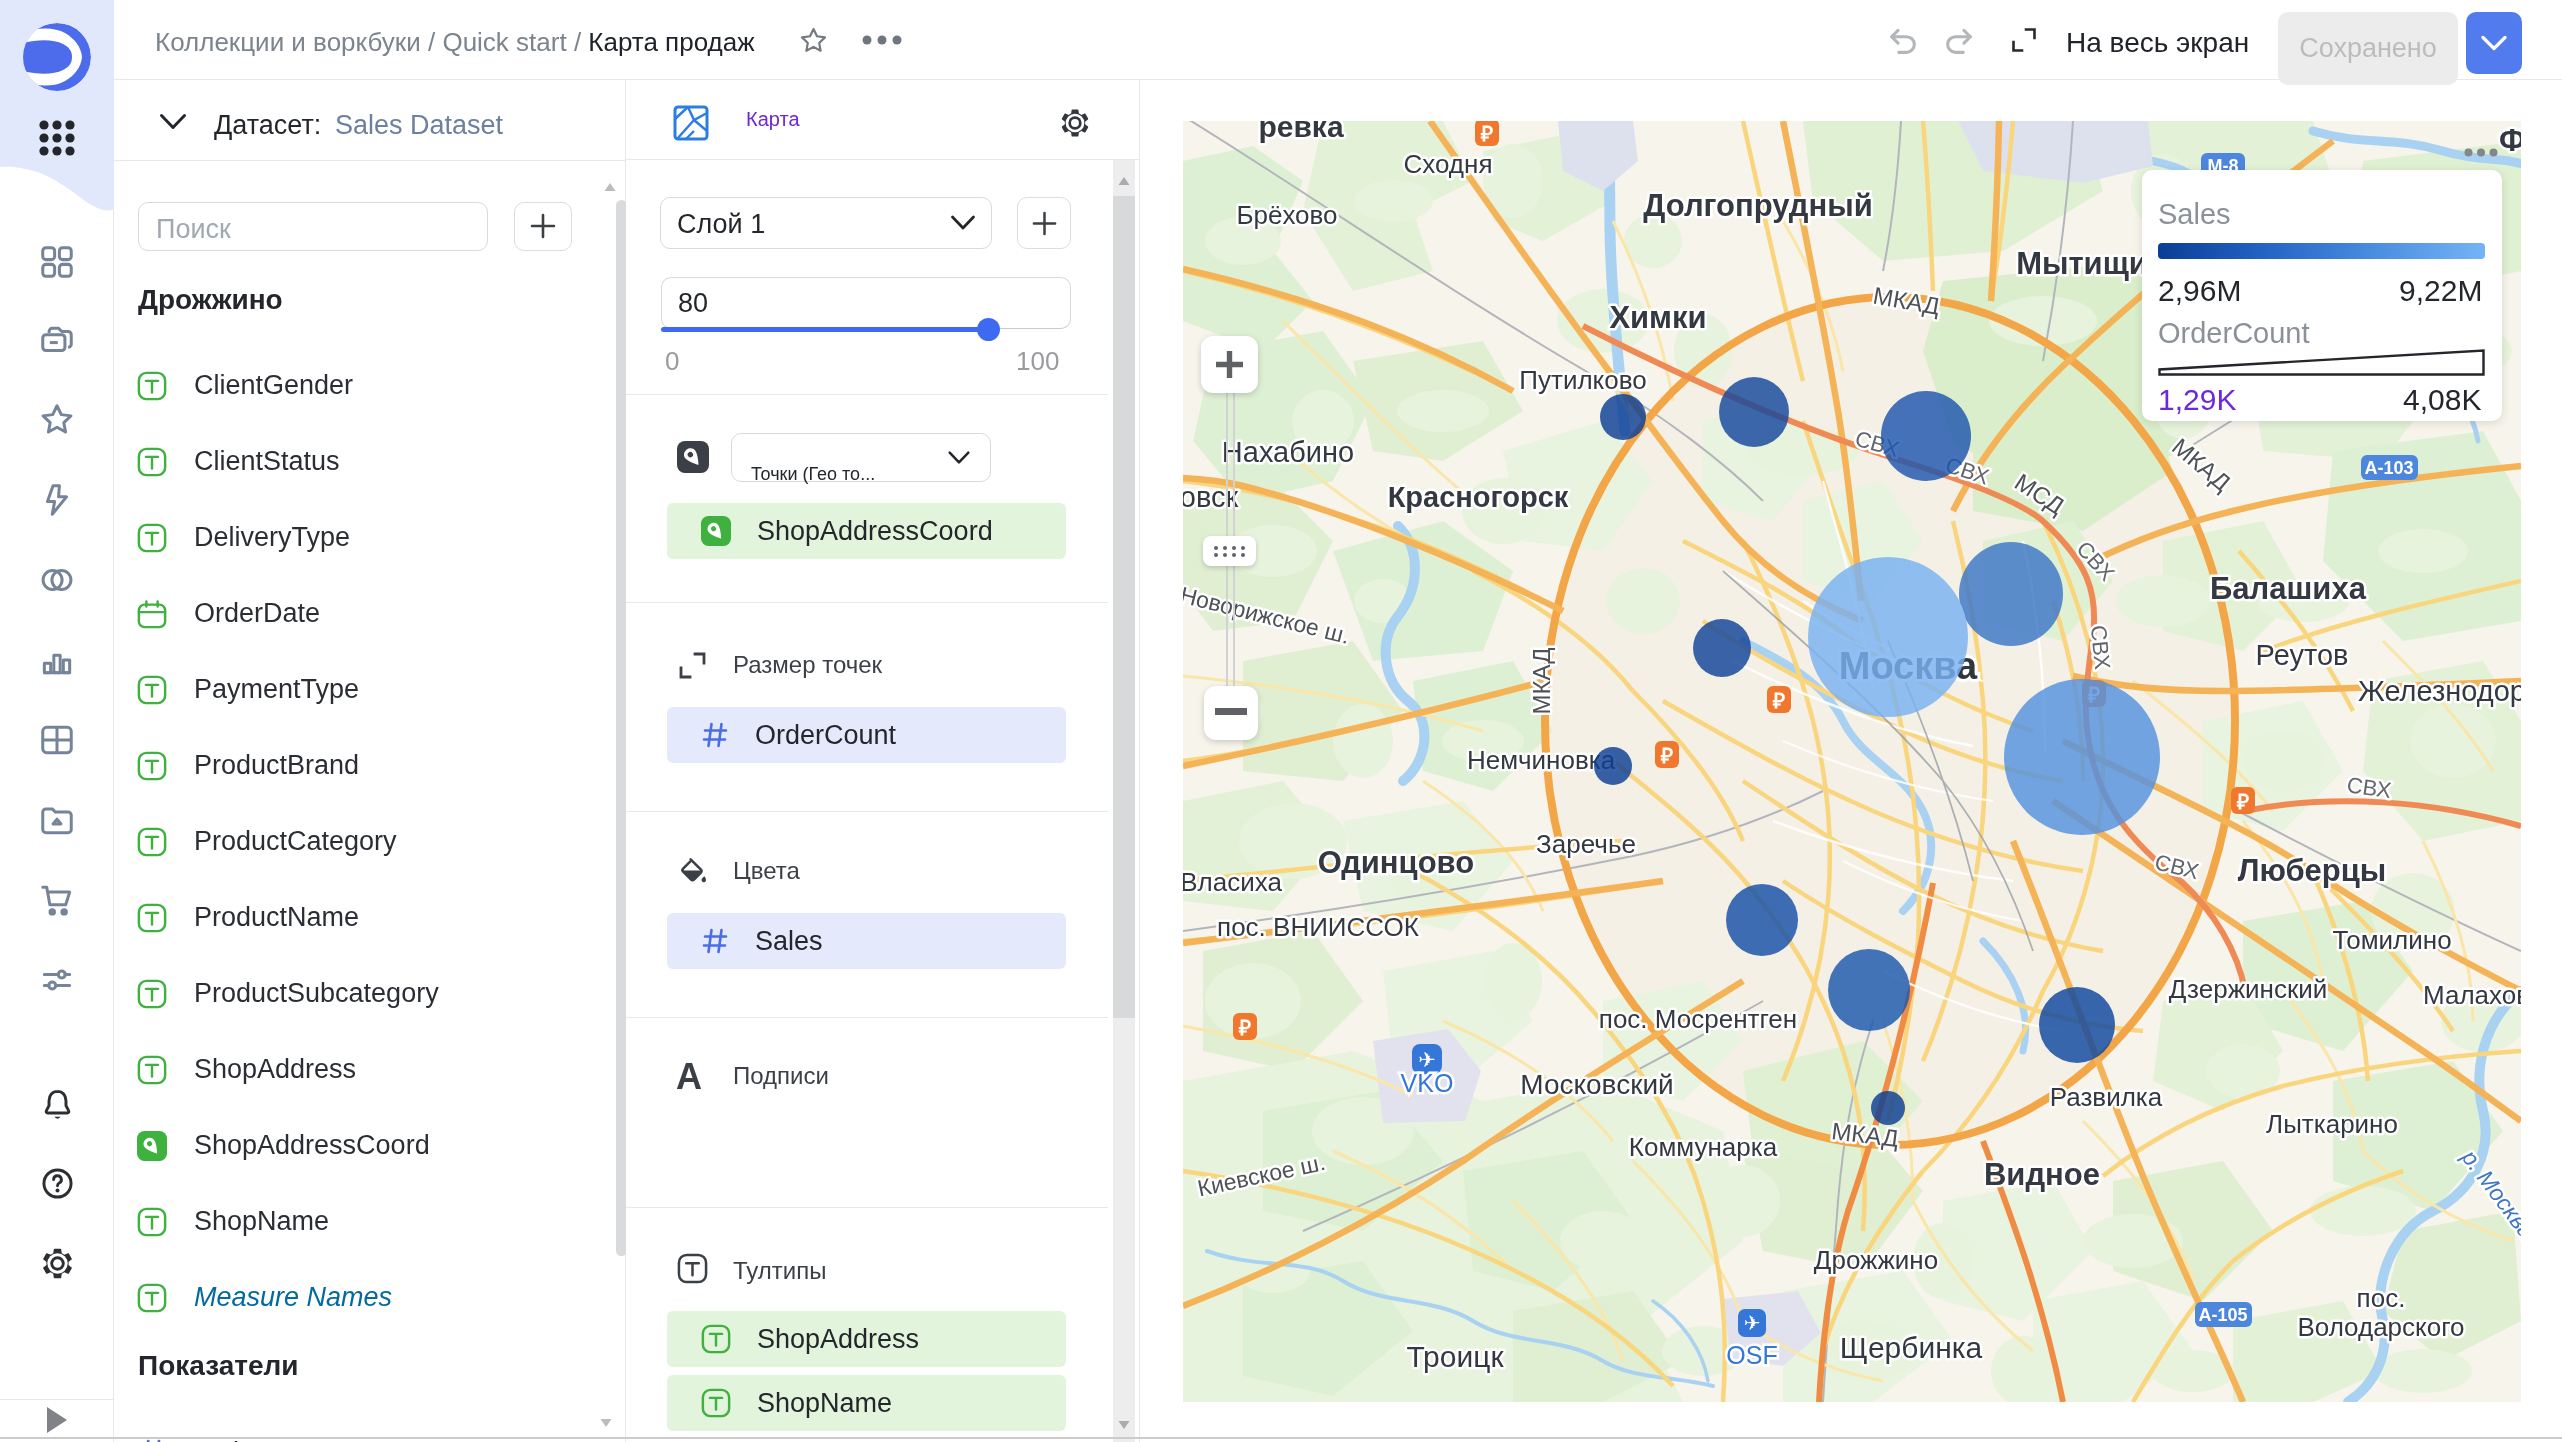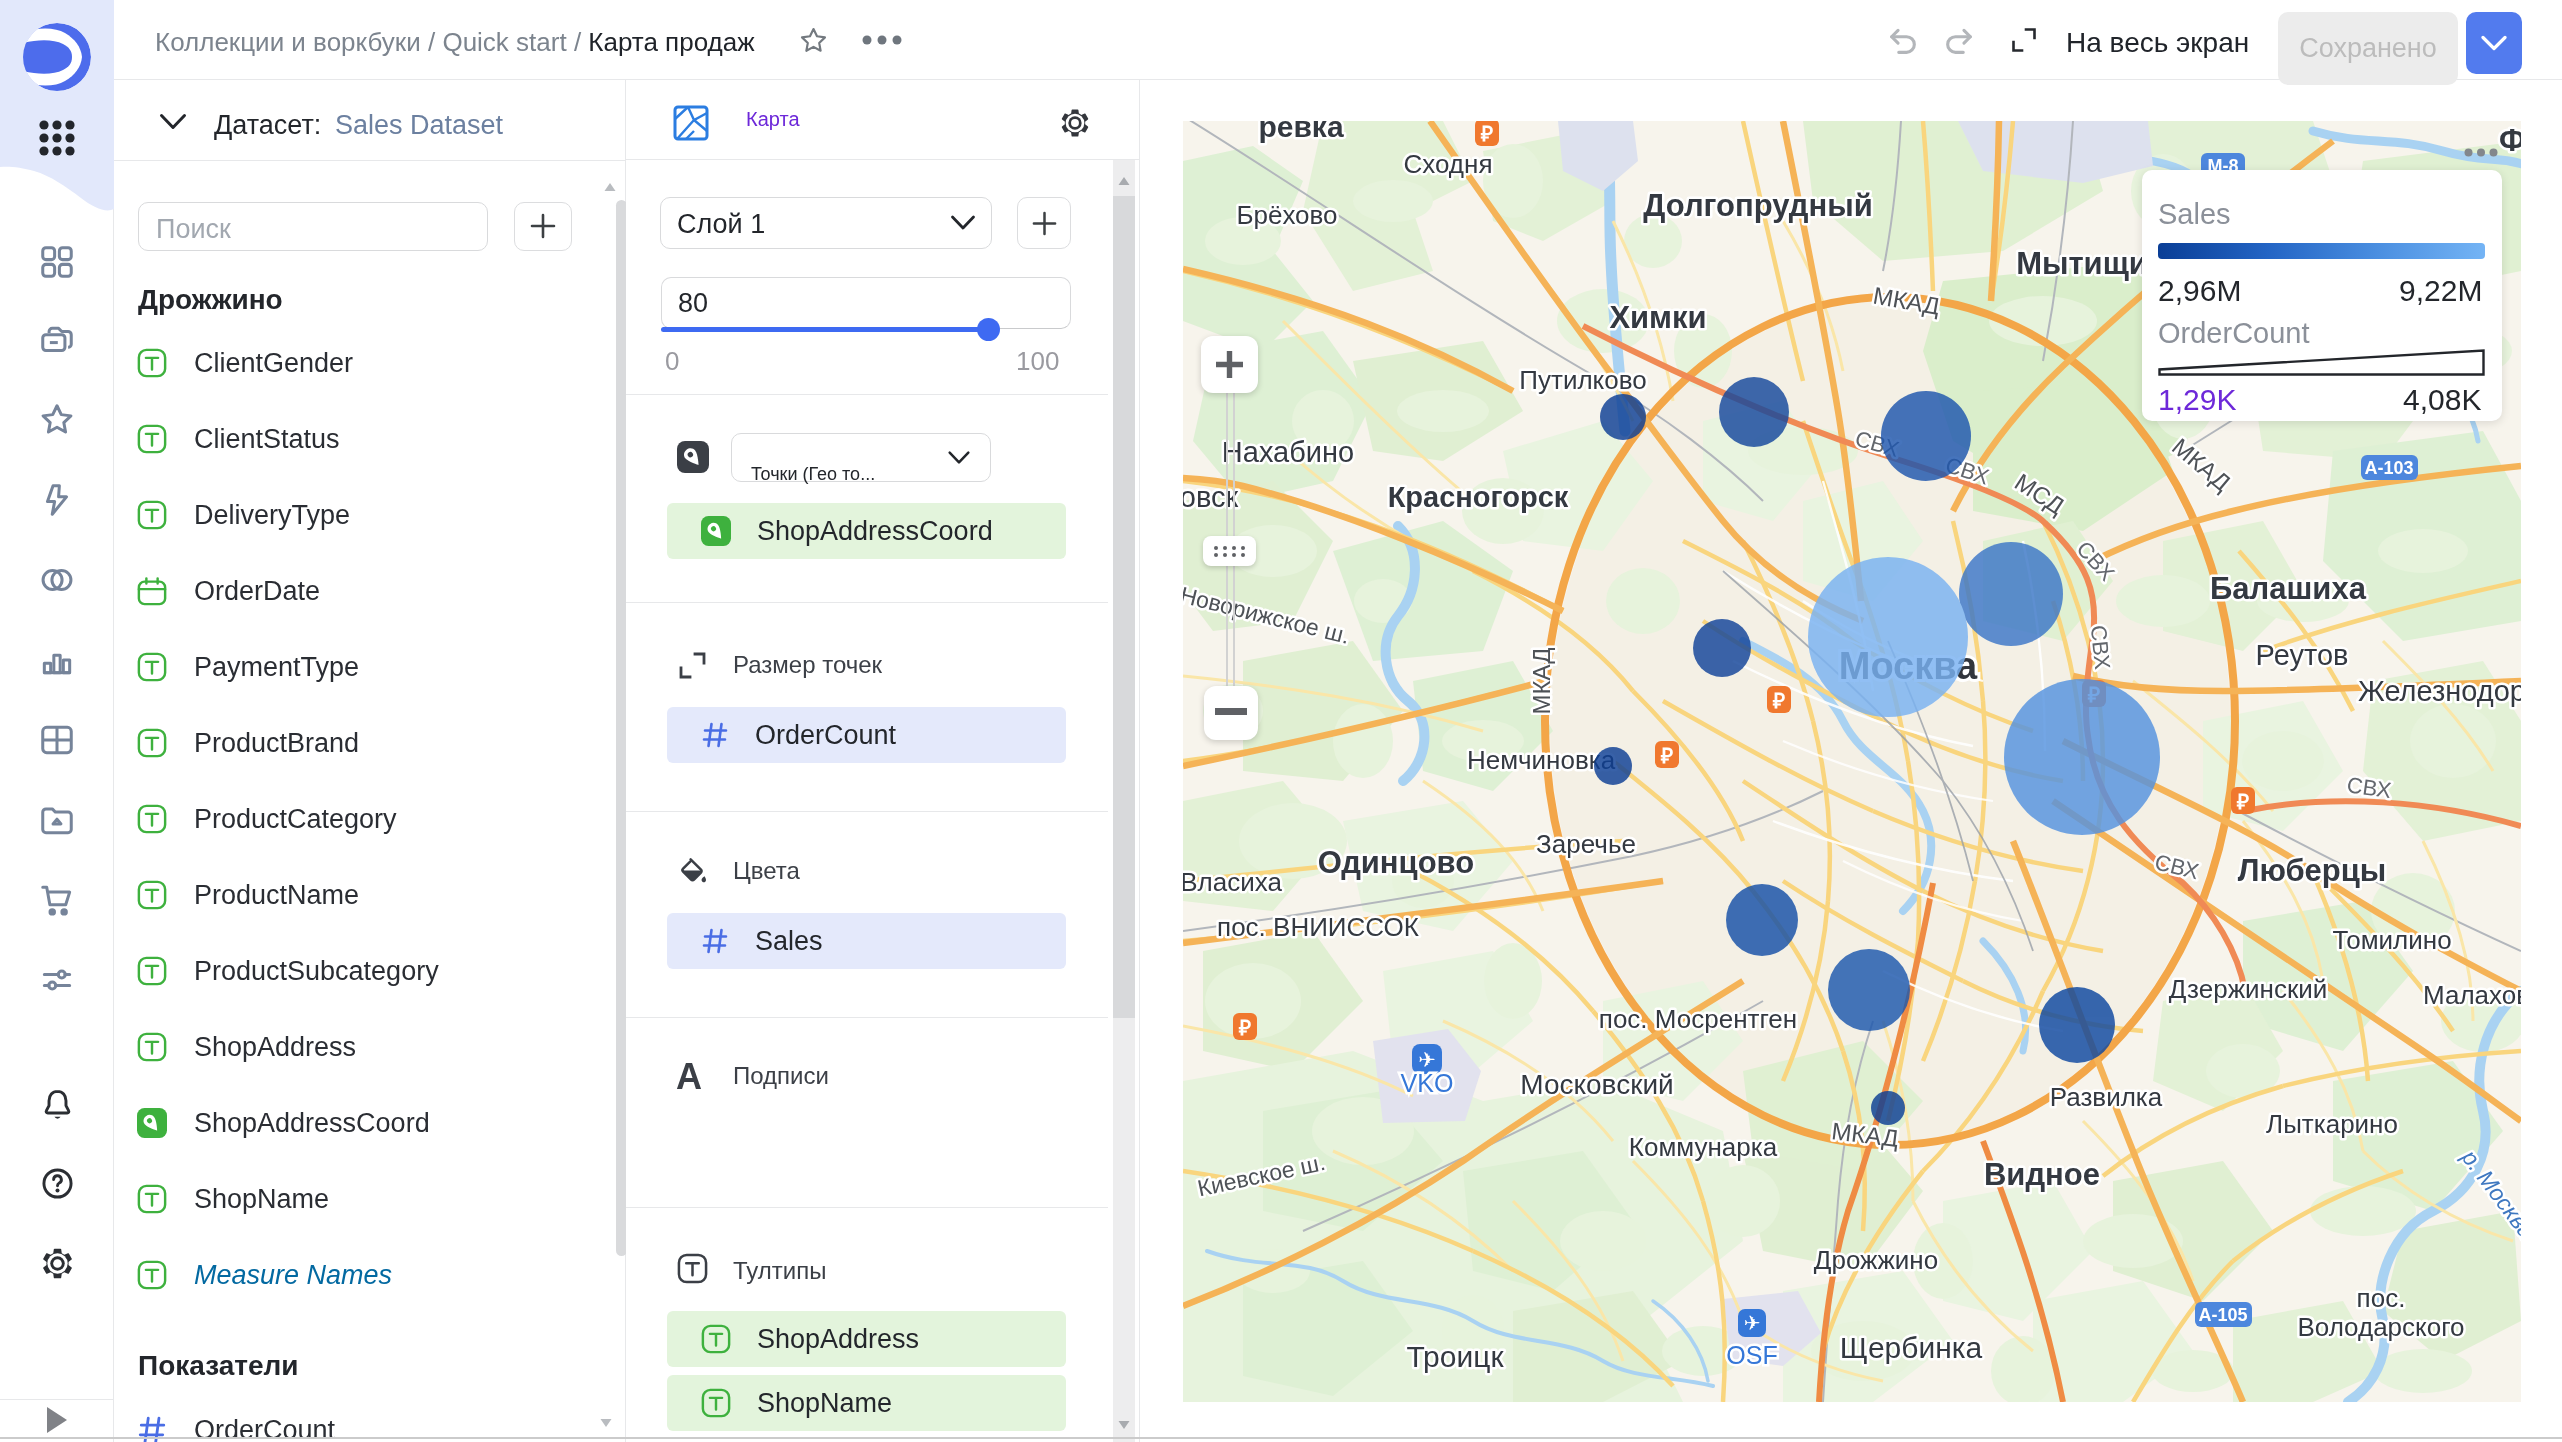--- a/index.html
+++ b/index.html
@@ -4,21 +4,21 @@
 <style>
 *{margin:0;padding:0;box-sizing:border-box}
 html,body{width:2562px;height:1442px;overflow:hidden}
 body{position:relative;font-family:"Liberation Sans",sans-serif;background:#fff;color:#23262b}
 .abs{position:absolute}
 .line{position:absolute;background:#e7e8ea}
 svg{display:block}
 .chip{position:absolute;left:667px;width:399px;height:56px;border-radius:6px;display:flex;align-items:center}
 .chip .ic{margin-left:34px;margin-right:26px}
 .chip .tx{font-size:27px;color:#23262b}
-.fieldrow{position:absolute;left:137px;display:flex;align-items:center;height:76px}
+.fieldrow{position:absolute;left:137px;display:flex;align-items:flex-end;height:76px}
 .fieldrow .tx{margin-left:27px;font-size:27px;color:#2a2d33}
 .secico{position:absolute;left:677px;width:31px;height:31px}
 .seclab{position:absolute;left:733px;font-size:24px;color:#3c4047}
 </style>
 </head>
 <body>
 
 
 <div class="abs" style="left:114px;top:0;width:2448px;height:80px;border-bottom:1px solid #e7e8ea;background:#fff"></div>
 <div class="abs" style="left:155px;top:27px;font-size:26px;color:#7c848e">Коллекции и воркбуки / <span style="color:#7c848e">Quick start</span> / <span style="color:#20242a">Карта продаж</span></div>

